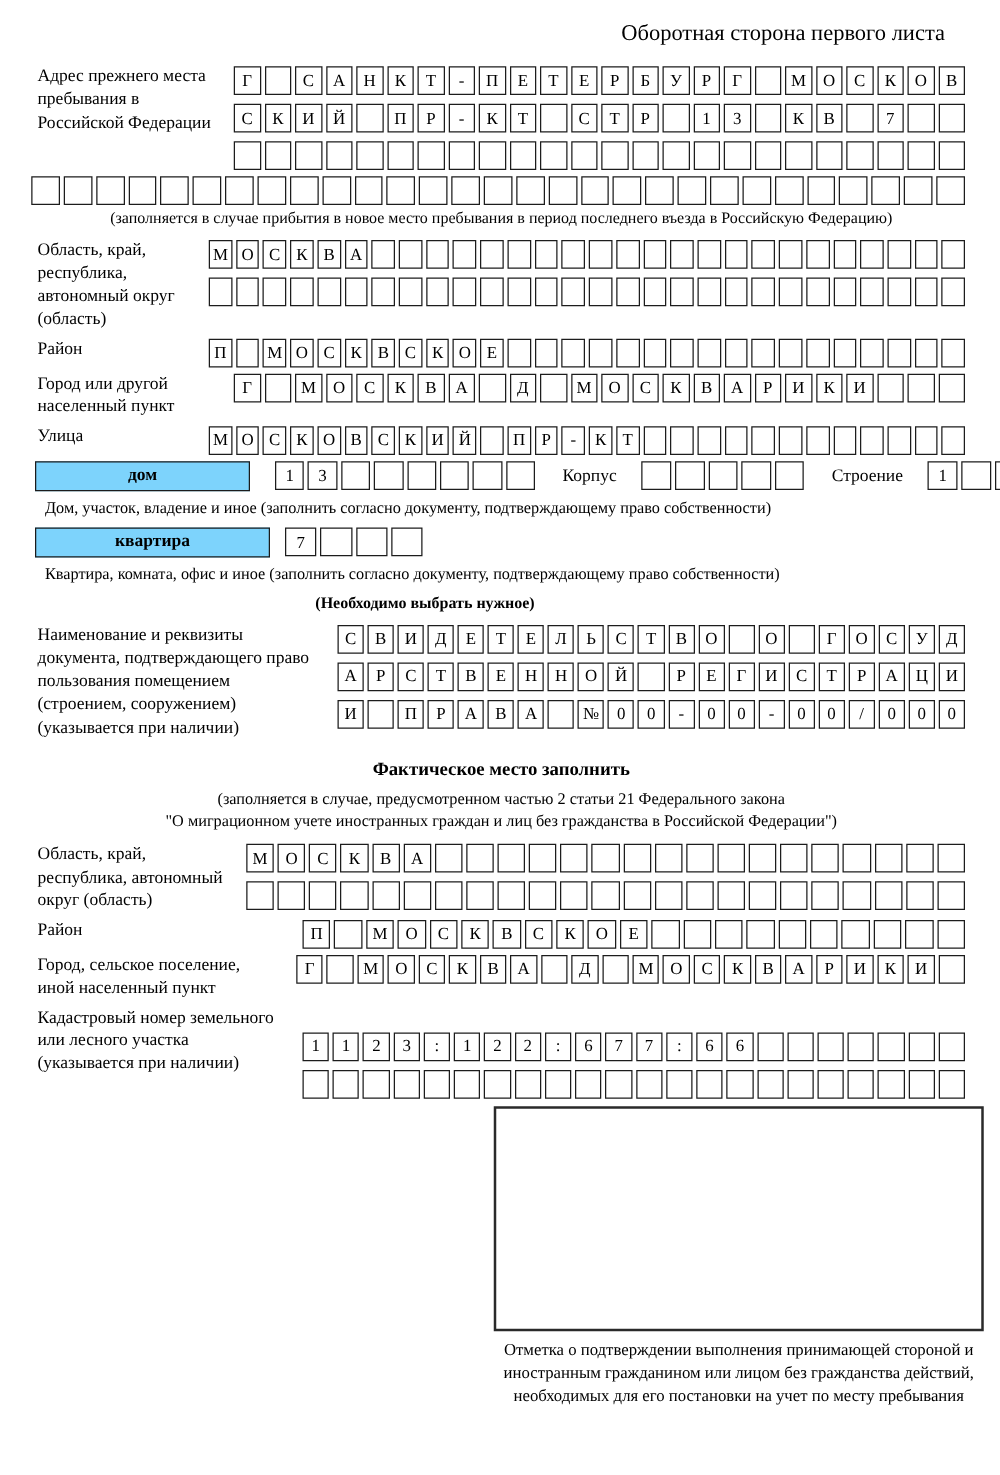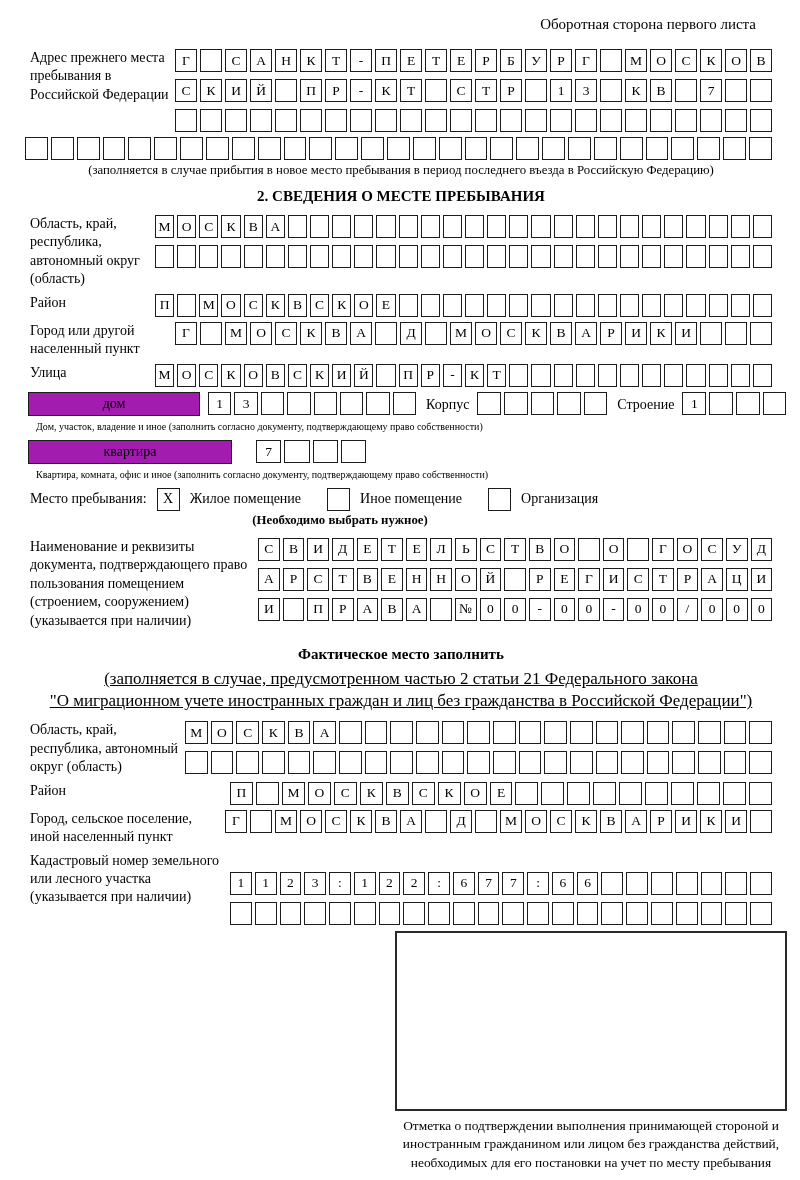--- a/index.html
+++ b/index.html
@@ -1,49 +1,49 @@
 <!DOCTYPE html>
 <html><head>
 <meta charset="utf-8">
 <style>
   html,body{margin:0;padding:0;background:#fff;color:#000;}
   body{width:800px;height:1180px;font-family:"Liberation Serif",serif;font-size:14px;overflow:hidden;}
   .page{padding:8px 28px 0 30px;box-sizing:border-box;width:800px;}
 
-  .hdr-note{text-align:right;font-size:15px;margin:8px 16px 16px 0;}
-
-  .frow{display:flex;align-items:flex-start;margin-bottom:5px;}
+  .hdr-note{text-align:right;font-size:18px;margin:8px 16px 16px 0;}
+
+  .frow{display:flex;align-items:flex-start;margin-bottom:5px;gap:12px;}
   .flabel{font-size:14px;line-height:1.32;flex-shrink:0;}
 
   .rows{flex:1;display:flex;flex-direction:column;gap:7px;}
   .boxrow{display:flex;gap:3px;}
   .cbox{flex:1;height:23px;border:1.6px solid #1c1c1c;display:flex;align-items:center;justify-content:center;font-size:13.5px;background:#fff;box-sizing:border-box;}
 
   .fullrow{margin:2px 0 3px -5px;}
   .caption{font-size:12.8px;text-align:center;margin:2px 0 10px 0;}
-  .caption-left{font-size:10px;text-align:left;margin:3px 0 8px 6px;}
+  .caption-left{font-size:13px;text-align:left;margin:3px 0 8px 6px;}
 
   .sec-title{font-weight:bold;font-size:15px;text-align:center;margin:10px 0 10px 0;}
 
   .lbl-145{width:145px;} .lbl-125{width:125px;} .lbl-155{width:155px;}
   .lbl-195{width:195px;} .lbl-200{width:200px;} .lbl-228{width:228px;}
 
-  .wbox{border:1.6px solid #1c1c1c;height:24px;display:flex;align-items:center;justify-content:center;font-size:14px;box-sizing:border-box;flex-shrink:0;background:#a21caf;}
+  .wbox{border:1.6px solid #1c1c1c;height:24px;display:flex;align-items:center;justify-content:center;font-size:14px;box-sizing:border-box;flex-shrink:0;background:#7dd3fc;font-weight:bold;}
   .dom-wbox{width:172px;margin-right:8px;}
-  .kv-wbox{width:204px;margin-right:24px;}
+  .kv-wbox{width:188px;margin-right:0;}
   .inline-lbl{padding:2px 8px 0 10px;flex-shrink:0;}
   .bw-208{width:208px;flex:none;} .bw-130{width:130px;flex:none;}
   .bw-104{width:104px;flex:none;} .bw-110{width:110px;flex:none;}
 
   .mesto-row{display:flex;align-items:center;margin:6px 0 2px 0;}
   .ckbox{width:23px;height:23px;border:1.6px solid #1c1c1c;display:flex;align-items:center;justify-content:center;font-size:14px;box-sizing:border-box;flex-shrink:0;}
   .opt-label{padding:0 26px 0 10px;}
   .mesto-caption{font-size:12.8px;margin:1px 0 10px 165px;width:290px;text-align:center;font-weight:bold;}
 
-  .fact-caption{font-size:17px;text-align:center;margin:2px 0;text-decoration:underline;}
+  .fact-caption{font-size:13px;text-align:center;margin:2px 0;}
 
   .stamp-wrap{margin-left:365px;width:392px;margin-top:6px;}
   .stamp-box{width:392px;height:180px;border:2px solid #2a2a2a;box-sizing:border-box;background:#fff;}
   .stamp-caption{font-size:13.4px;text-align:center;margin-top:6px;line-height:1.4;}
 </style>
 </head>
 <body>
 
 <div class="page">
 
@@ -158,21 +158,20 @@
       <div class="cbox"></div>
       <div class="cbox"></div>
       <div class="cbox"></div>
       <div class="cbox"></div>
       <div class="cbox"></div>
       <div class="cbox"></div>
       <div class="cbox"></div>
     </div>
   <div class="caption">(заполняется в случае прибытия в новое место пребывания в период последнего въезда в Российскую Федерацию)</div>
 
-  <div class="sec-title">2. СВЕДЕНИЯ О МЕСТЕ ПРЕБЫВАНИЯ</div>
 
   <div class="frow">
     <div class="flabel lbl-125">Область, край, республика, автономный округ (область)</div>
     <div class="rows">
       <div class="boxrow">
           <div class="cbox">М</div>
           <div class="cbox">О</div>
           <div class="cbox">С</div>
           <div class="cbox">К</div>
           <div class="cbox">В</div>
@@ -371,29 +370,20 @@
     <div class="wbox kv-wbox">квартира</div>
     <div class="boxrow bw-110">
         <div class="cbox">7</div>
         <div class="cbox"></div>
         <div class="cbox"></div>
         <div class="cbox"></div>
       </div>
   </div>
   <div class="caption-left">Квартира, комната, офис и иное (заполнить согласно документу, подтверждающему право собственности)</div>
 
-  <div class="mesto-row">
-    <span class="flabel" style="padding-right:10px;">Место пребывания:</span>
-    <span class="ckbox">X</span>
-    <span class="opt-label">Жилое помещение</span>
-    <span class="ckbox"></span>
-    <span class="opt-label">Иное помещение</span>
-    <span class="ckbox"></span>
-    <span class="opt-label">Организация</span>
-  </div>
   <div class="mesto-caption">(Необходимо выбрать нужное)</div>
 
   <div class="frow">
     <div class="flabel lbl-228">Наименование и реквизиты документа, подтверждающего право пользования помещением (строением, сооружением) (указывается при наличии)</div>
     <div class="rows">
       <div class="boxrow">
           <div class="cbox">С</div>
           <div class="cbox">В</div>
           <div class="cbox">И</div>
           <div class="cbox">Д</div>

